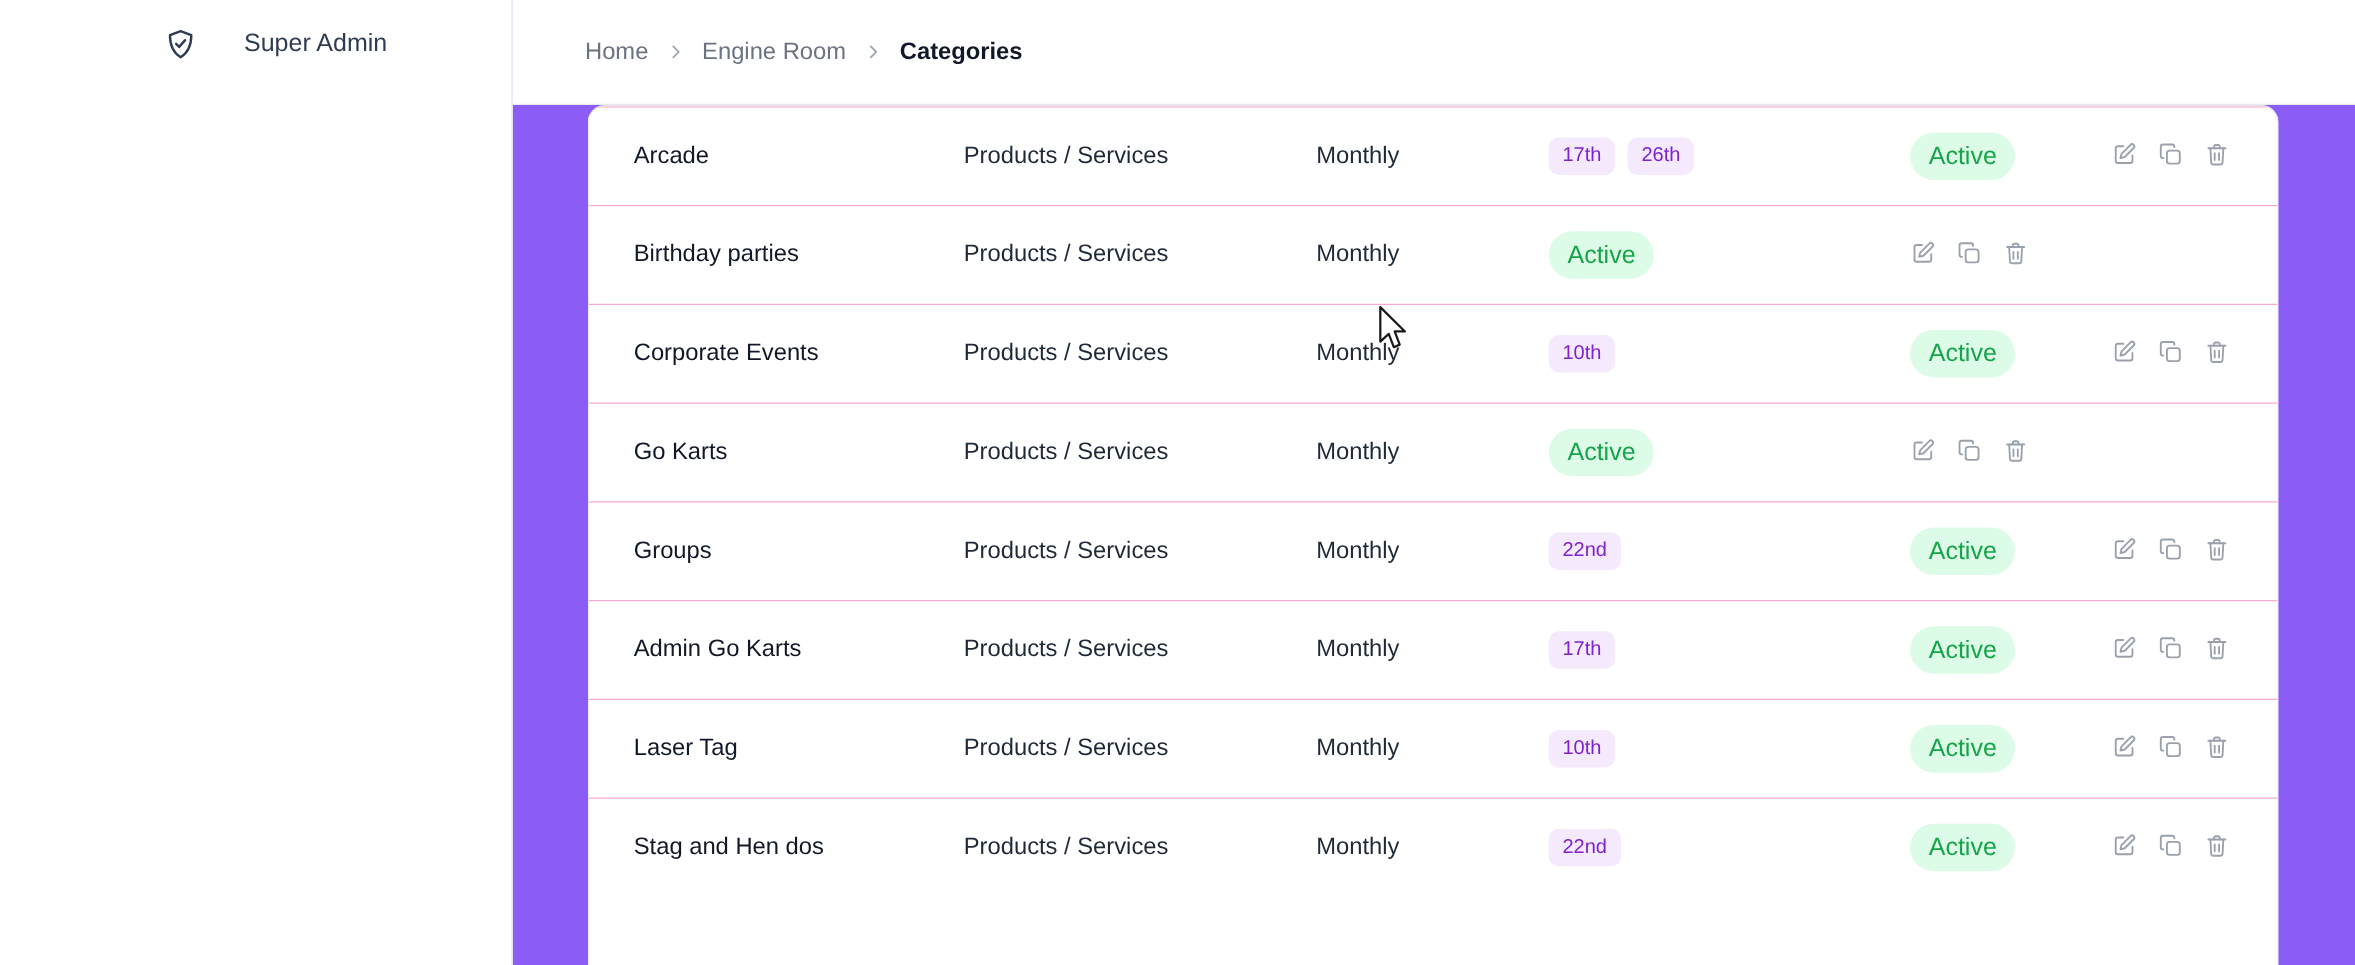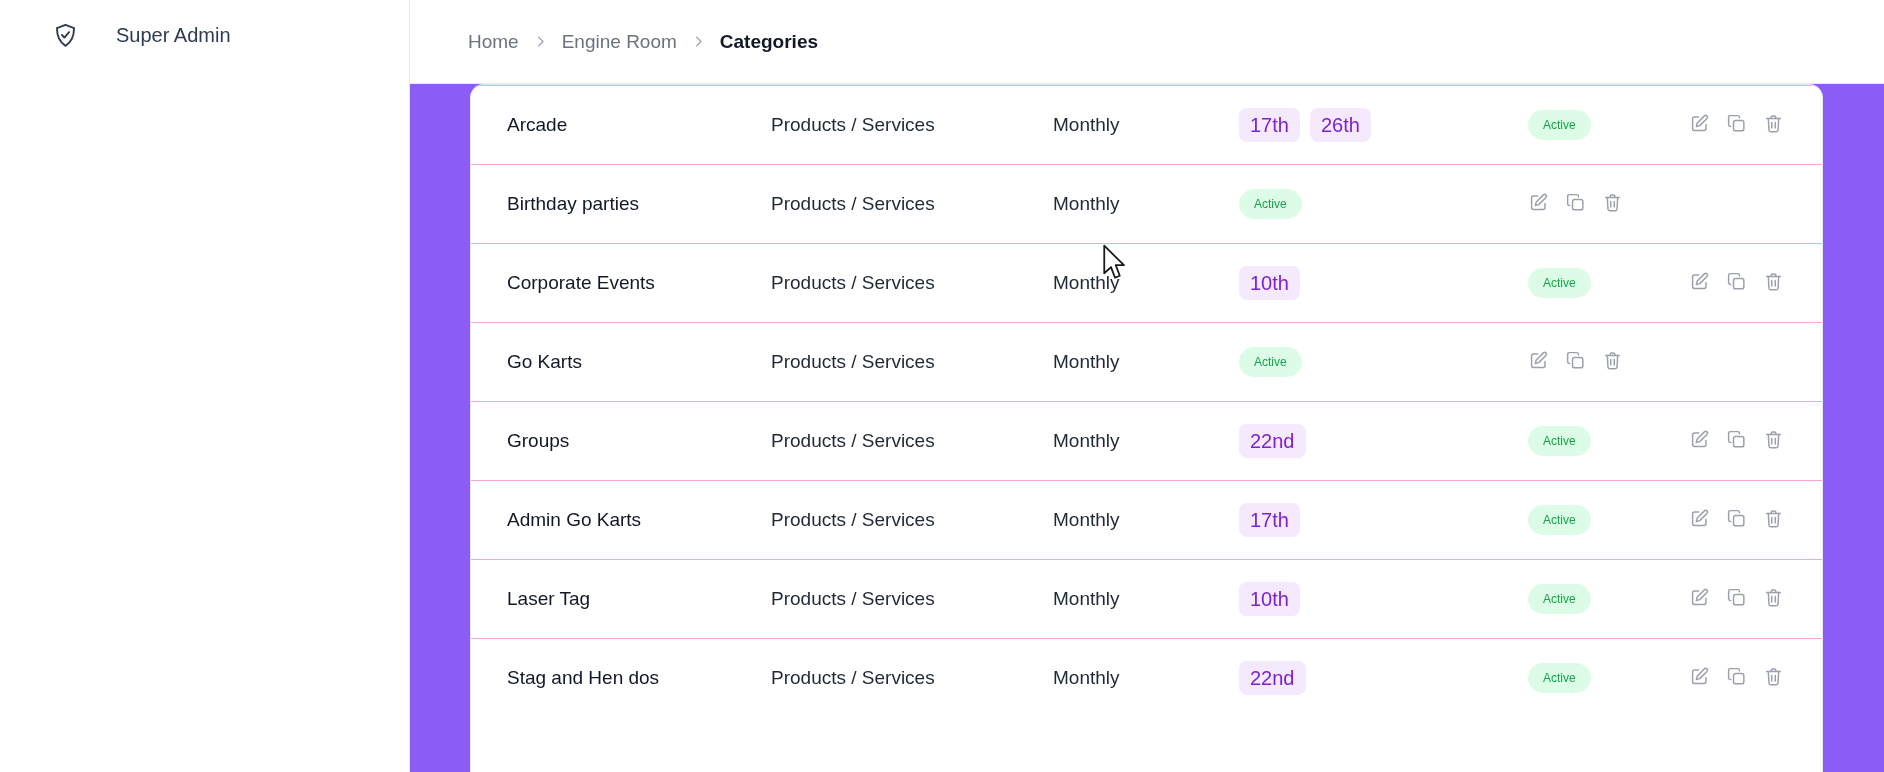--- a/index.html
+++ b/index.html
@@ -3,21 +3,21 @@
 <meta charset="utf-8">
 <style>
   * { margin:0; padding:0; box-sizing:border-box; }
   html,body { width:1884px; height:772px; overflow:hidden; background:#fff;
     font-family:"Liberation Sans","DejaVu Sans",sans-serif; }
 
   
   .sidebar { position:absolute; left:0; top:0; width:410px; height:772px;
     background:#fff; border-right:1px solid #e7e9ee; padding-top:10px; z-index:2; }
   .sidebar-item { display:flex; align-items:center; gap:37px; padding:12px 20px 12px 52px;
-    cursor:pointer; color:#2f3b52; }
+    cursor:pointer; color:#2f3b52;justify-content:center; }
   .sidebar-item + .sidebar-item { margin-top:26px; }
   .sidebar-item .s-icon { width:27px; height:27px; flex:0 0 auto; display:flex; }
   .sidebar-item .s-icon svg { width:27px; height:27px; }
   .sidebar-item .s-label { font-size:20px; color:#2f3b52; }
 
   
   .main { position:absolute; left:410px; top:0; width:1474px; height:772px; background:#8b5cf6; }
   .topbar { height:84px; background:#fff; border-bottom:1px solid #e8eaee;
     display:flex; align-items:center; padding-left:58px; }
   .breadcrumb { display:flex; align-items:center; gap:14px; font-size:19px; }
@@ -33,23 +33,23 @@
     background:#fff; border:1px solid #e5e7eb; border-bottom:none;
     border-radius:14px 14px 0 0; overflow:hidden; }
   .grid-cols { display:grid; grid-template-columns:264px 282px 186px 289px 161px 1fr;
     align-items:center; padding-left:36px; }
   .thead { height:66px; }
   .th { font-size:14px; font-weight:700; color:#6e7787; letter-spacing:0.4px; }
   .trow { height:79px; border-top:1px solid #f9a8d4; }
   .cell-name { font-size:19px; font-weight:500; color:#111827; }
   .cell-text { font-size:19px; color:#1f2937; }
   .days-wrap { display:flex; gap:10px; }
-  .day-badge { background:#f4e9fd; color:#7e22ce; font-size:20px; line-height:1;
+  .day-badge { background:#f4e9fd; color:#7e22ce; font-size:16px; line-height:1;
     padding:7px 11px; border-radius:8px; white-space:nowrap; }
-  .status-pill { background:#dcfce7; color:#16a34a; font-size:12px; font-weight:500;
+  .status-pill { background:#dcfce7; color:#16a34a; font-size:20px; font-weight:500;
     line-height:1; padding:9px 15px; border-radius:999px; display:inline-block; }
   .status-cell { display:flex; }
   .actions { display:flex; gap:16px; align-items:center; }
   .action-btn { background:none; border:none; padding:0; cursor:pointer; display:flex; }
   .action-btn svg { width:21px; height:21px; }
 
   
   .mouse-cursor { position:absolute; left:1102px; top:244px; width:27px; height:40px; z-index:9; pointer-events:none; }
 </style>
 </head>

